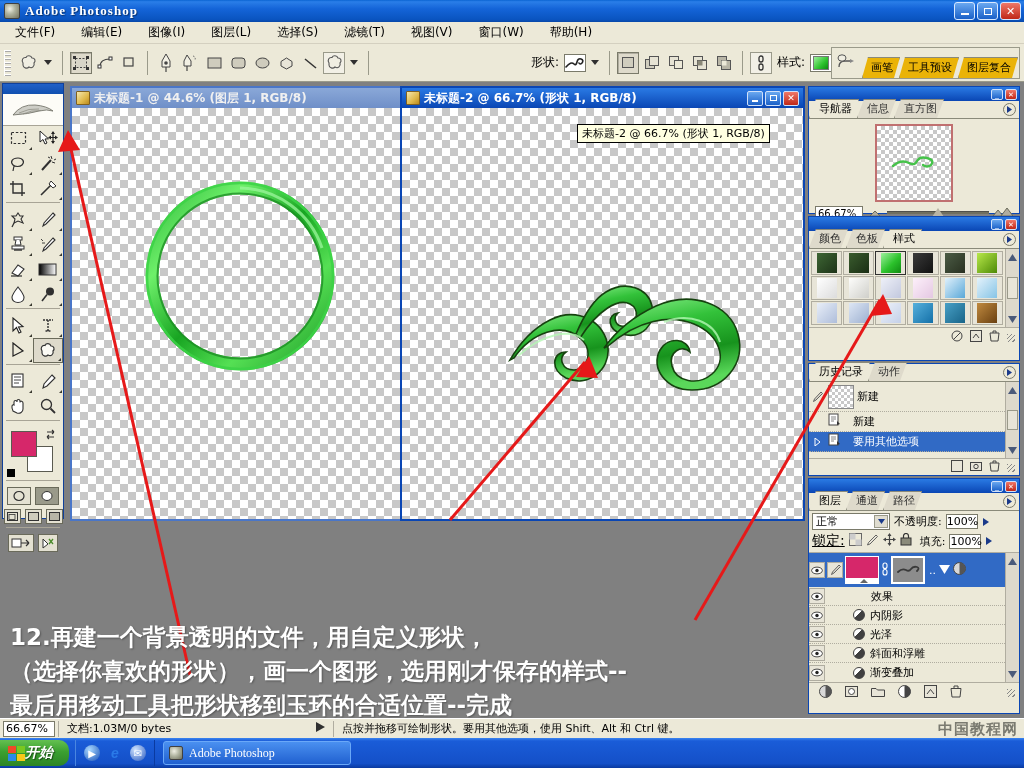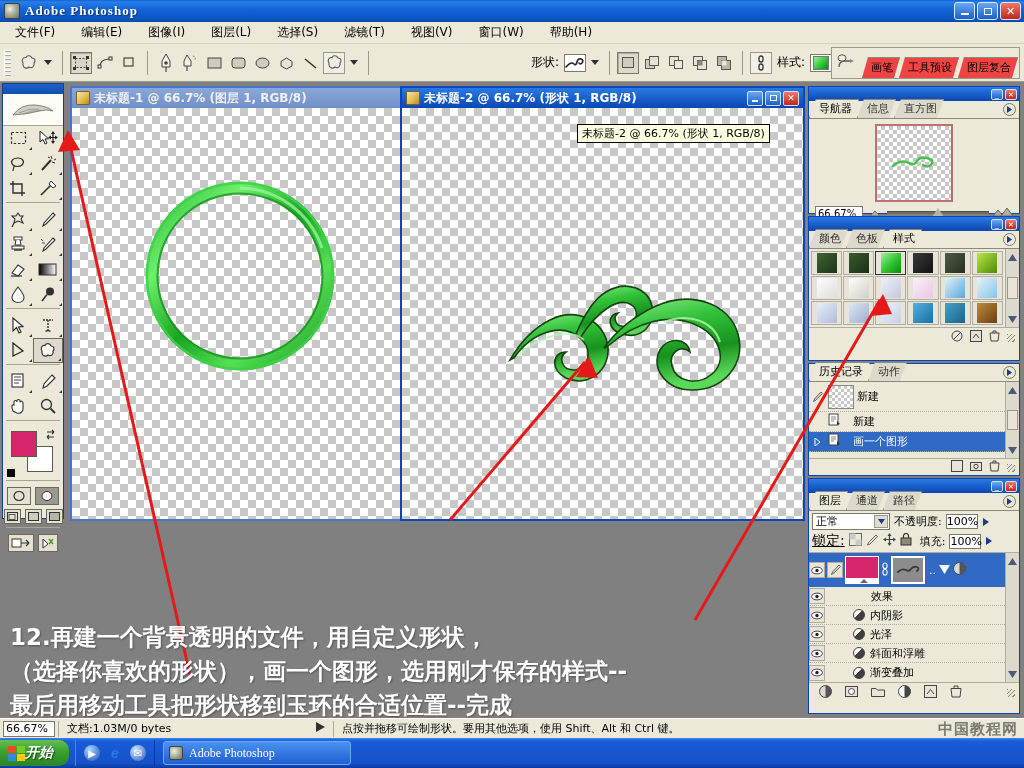--- a/index.html
+++ b/index.html
@@ -76,21 +76,21 @@
   .caret { width: 0; height: 0; border-left: 4px solid transparent; border-right: 4px solid transparent;
            border-top: 5px solid #303030; margin: 0 3px; }
   .palette-well {
     position: absolute; right: 4px; top: 47px; height: 32px;
     display: flex; align-items: flex-end;
     border: 1px solid #9a9a8a; background: #ece9d8; padding: 0 2px;
   }
   .pw-tab {
     font-size: 11px; font-family: "DejaVu Sans", sans-serif;
     padding: 2px 6px 3px 8px; border: 1px solid #8a8a7a; border-bottom: none;
-    background: #ef4444; margin-right: -1px;
+    background: #eab308; margin-right: -1px;
     clip-path: polygon(6px 0, 100% 0, calc(100% - 6px) 100%, 0 100%);
   }
 
   
   .workspace {
     position: absolute; left: 0; top: 82px; width: 1024px; height: 636px;
     background: #808080;
   }
 
   
@@ -693,21 +693,21 @@
             <path d="M2 2 L2 11 L7 7 Z" fill="#fff" stroke="#333"></path>
             <path d="M8 2 L12 7 M12 2 L8 7" stroke="#4a8a2a" stroke-width="1.3"></path>
           </svg>
         </span>
       </div>
     </div>
 
     <div class="docwin" style="left:70px; top:4px; width:340px; height:435px; border-color:#4a76c8;">
       <div class="doc-title inactive">
         <span class="doc-icon"></span>
-        <span>未标题-1 @ 66.7% (图层 1, RGB/8)</span>
+        <span>未标题-1 @ 44.6% (图层 1, RGB/8)</span>
       </div>
       <div class="canvas" style="position:absolute;left:0;top:20px;right:0;bottom:0;">
         <svg width="100%" height="100%" viewBox="0 0 336 411">
           <defs>
             <linearGradient id="ringg" x1="0" y1="0" x2="1" y2="1">
               <stop offset="0%" stop-color="#2fb83a"></stop>
               <stop offset="25%" stop-color="#6ef06a"></stop>
               <stop offset="50%" stop-color="#18a522"></stop>
               <stop offset="72%" stop-color="#55e054"></stop>
               <stop offset="100%" stop-color="#1f9c28"></stop>
@@ -946,21 +946,21 @@
                   <polygon points="1,0 6,4 1,8" fill="none" stroke="#fff"></polygon>
                 </svg>
             </span>
             <span class="hthumb">
               <svg width="14" height="14" viewBox="0 0 14 14">
                   <rect x="1" y="1" width="9" height="11" fill="#fff" stroke="#444"></rect>
                   <path d="M3 4 L8 4 M3 6 L8 6 M3 8 L6 8" stroke="#666" stroke-width="0.8"></path>
                   <path d="M9 8 L12 11 L9 12 Z" fill="#333"></path>
                 </svg>
             </span>
-            <span>画一个图形</span>
+            <span>要用其他选项</span>
           </div>
         </div>
         <div style="width:14px;background:#ddd9cc;border-left:1px solid #b0ada0;display:flex;flex-direction:column;justify-content:space-between;align-items:center;padding:1px 0;height:76px;">
           <span>
             <svg width="9" height="7" viewBox="0 0 9 7">
                 <polygon points="4.5,0 9,7 0,7" fill="#4a5a7a"></polygon>
               </svg></span>
           <span style="width:11px;height:20px;background:#e8e5d8;border:1px solid #9a9a8a;"></span>
           <span>
             <svg width="9" height="7" viewBox="0 0 9 7">

